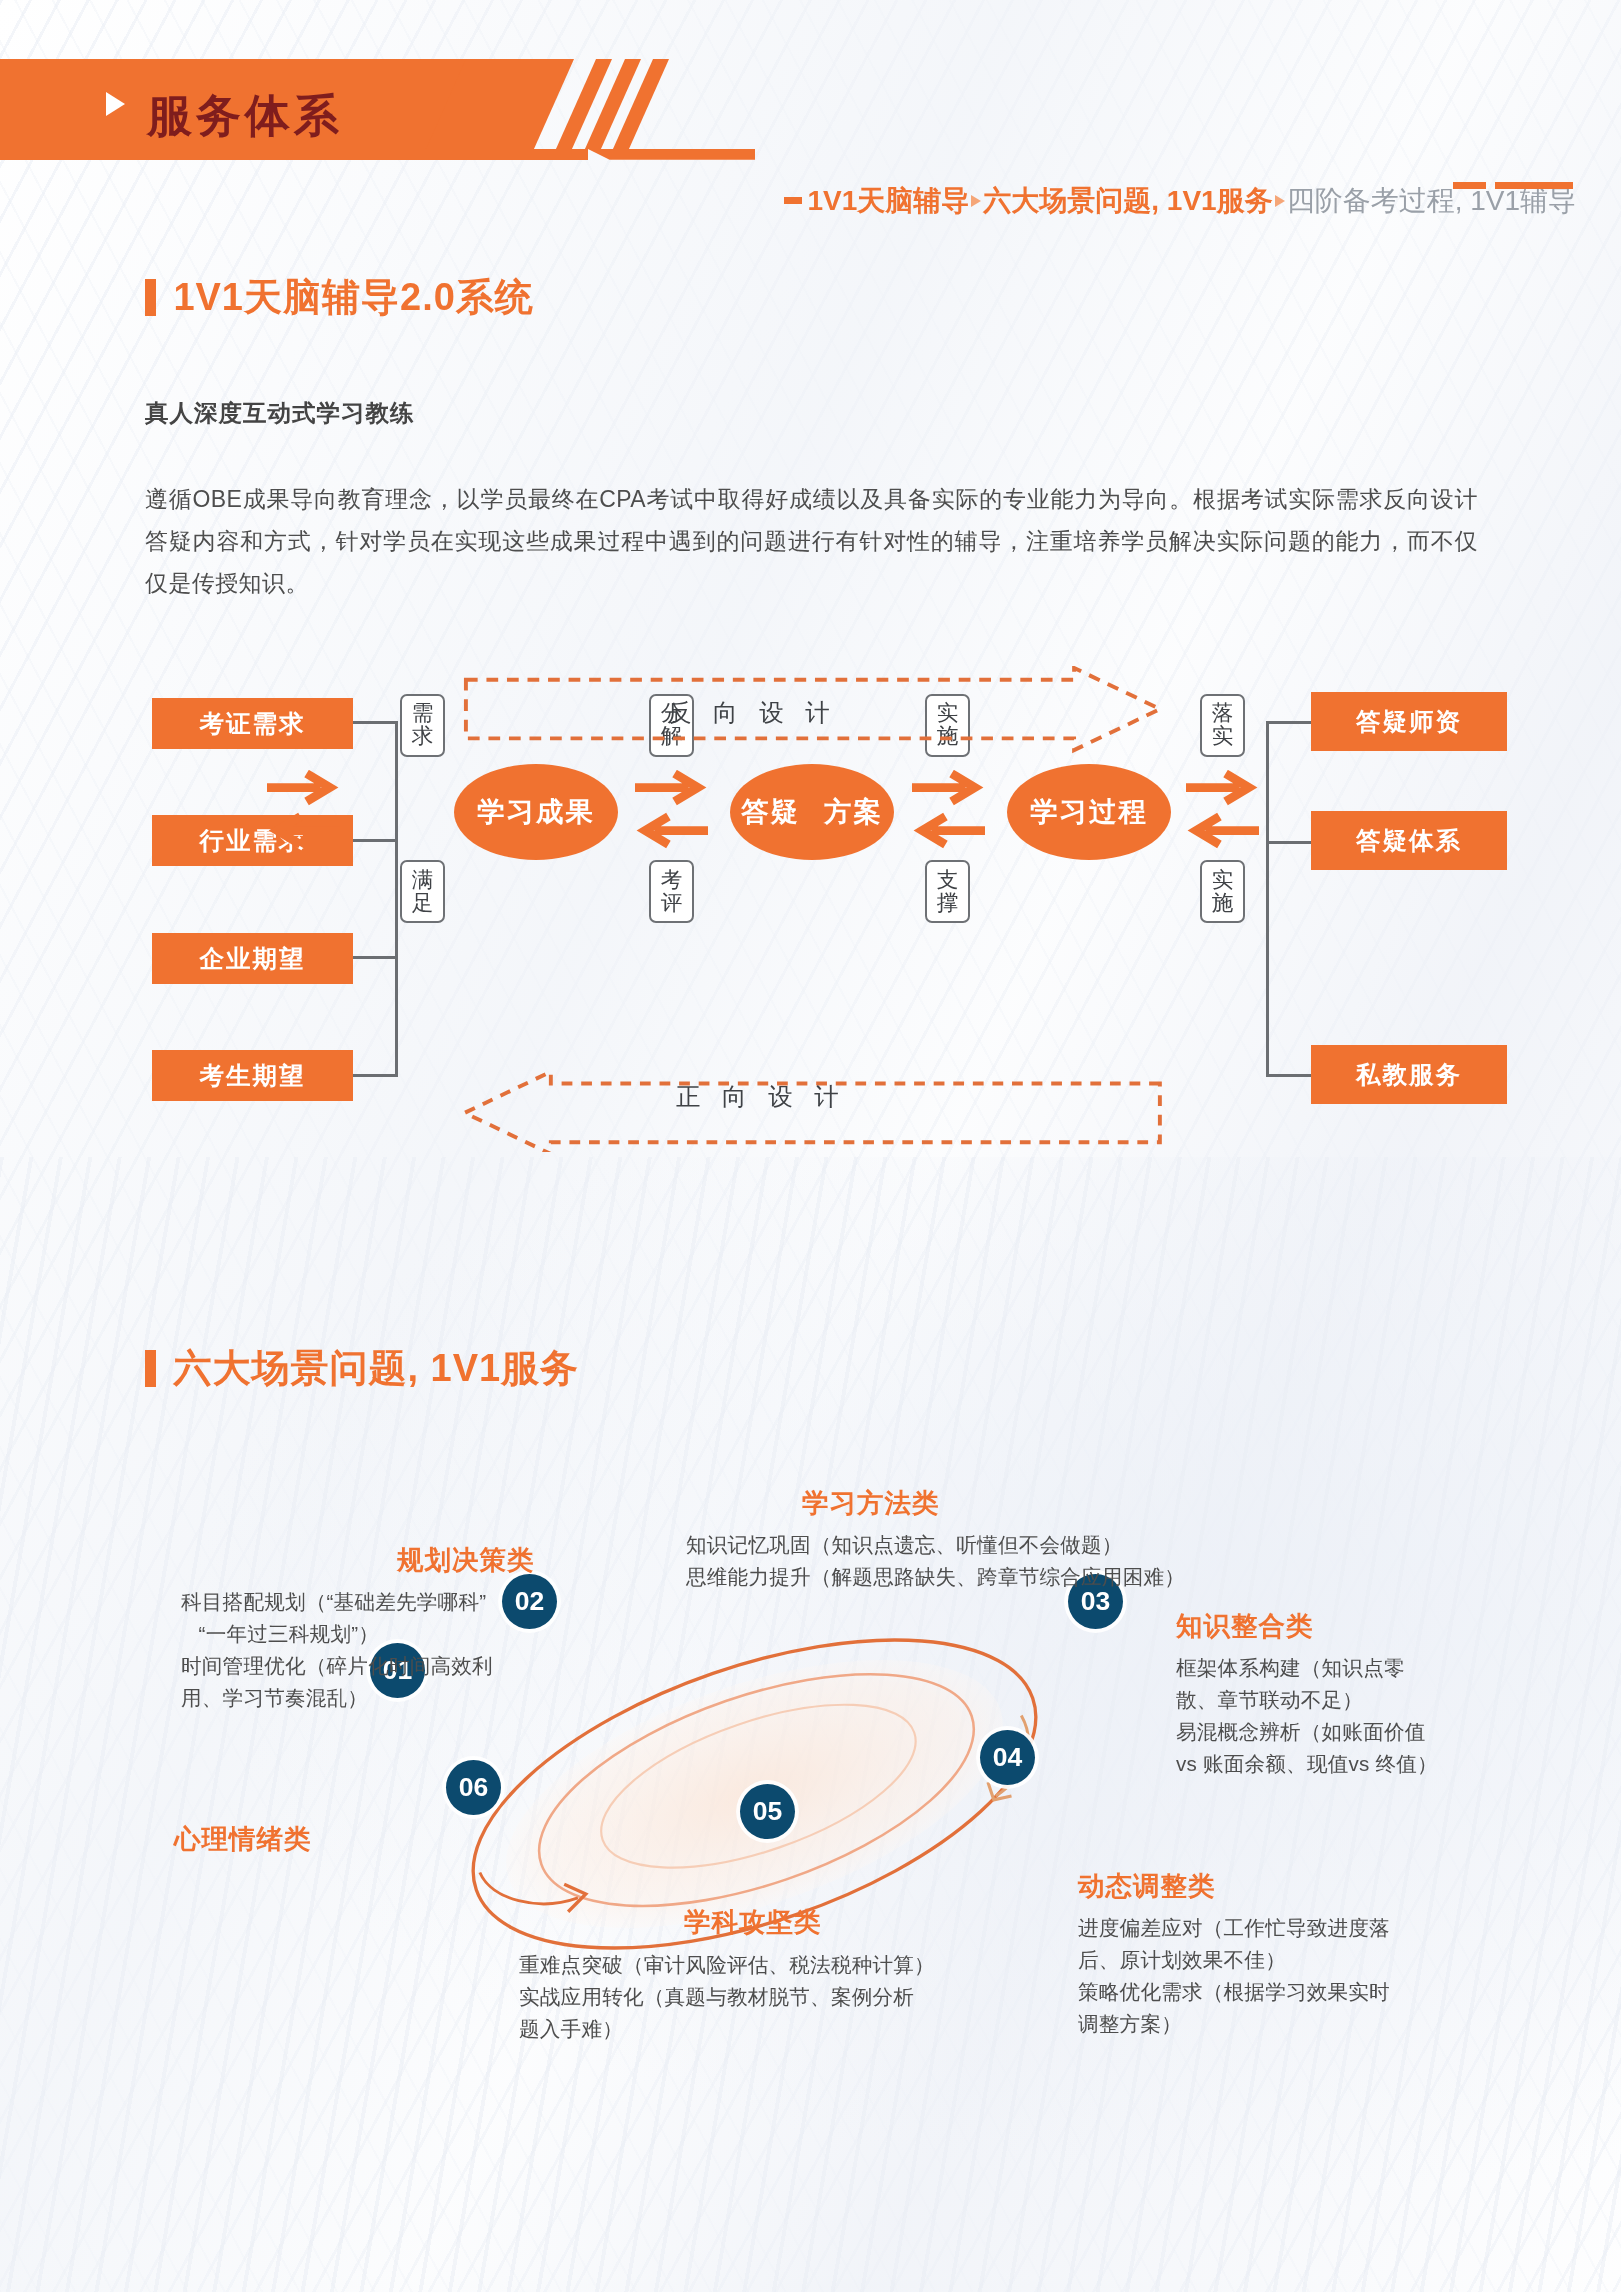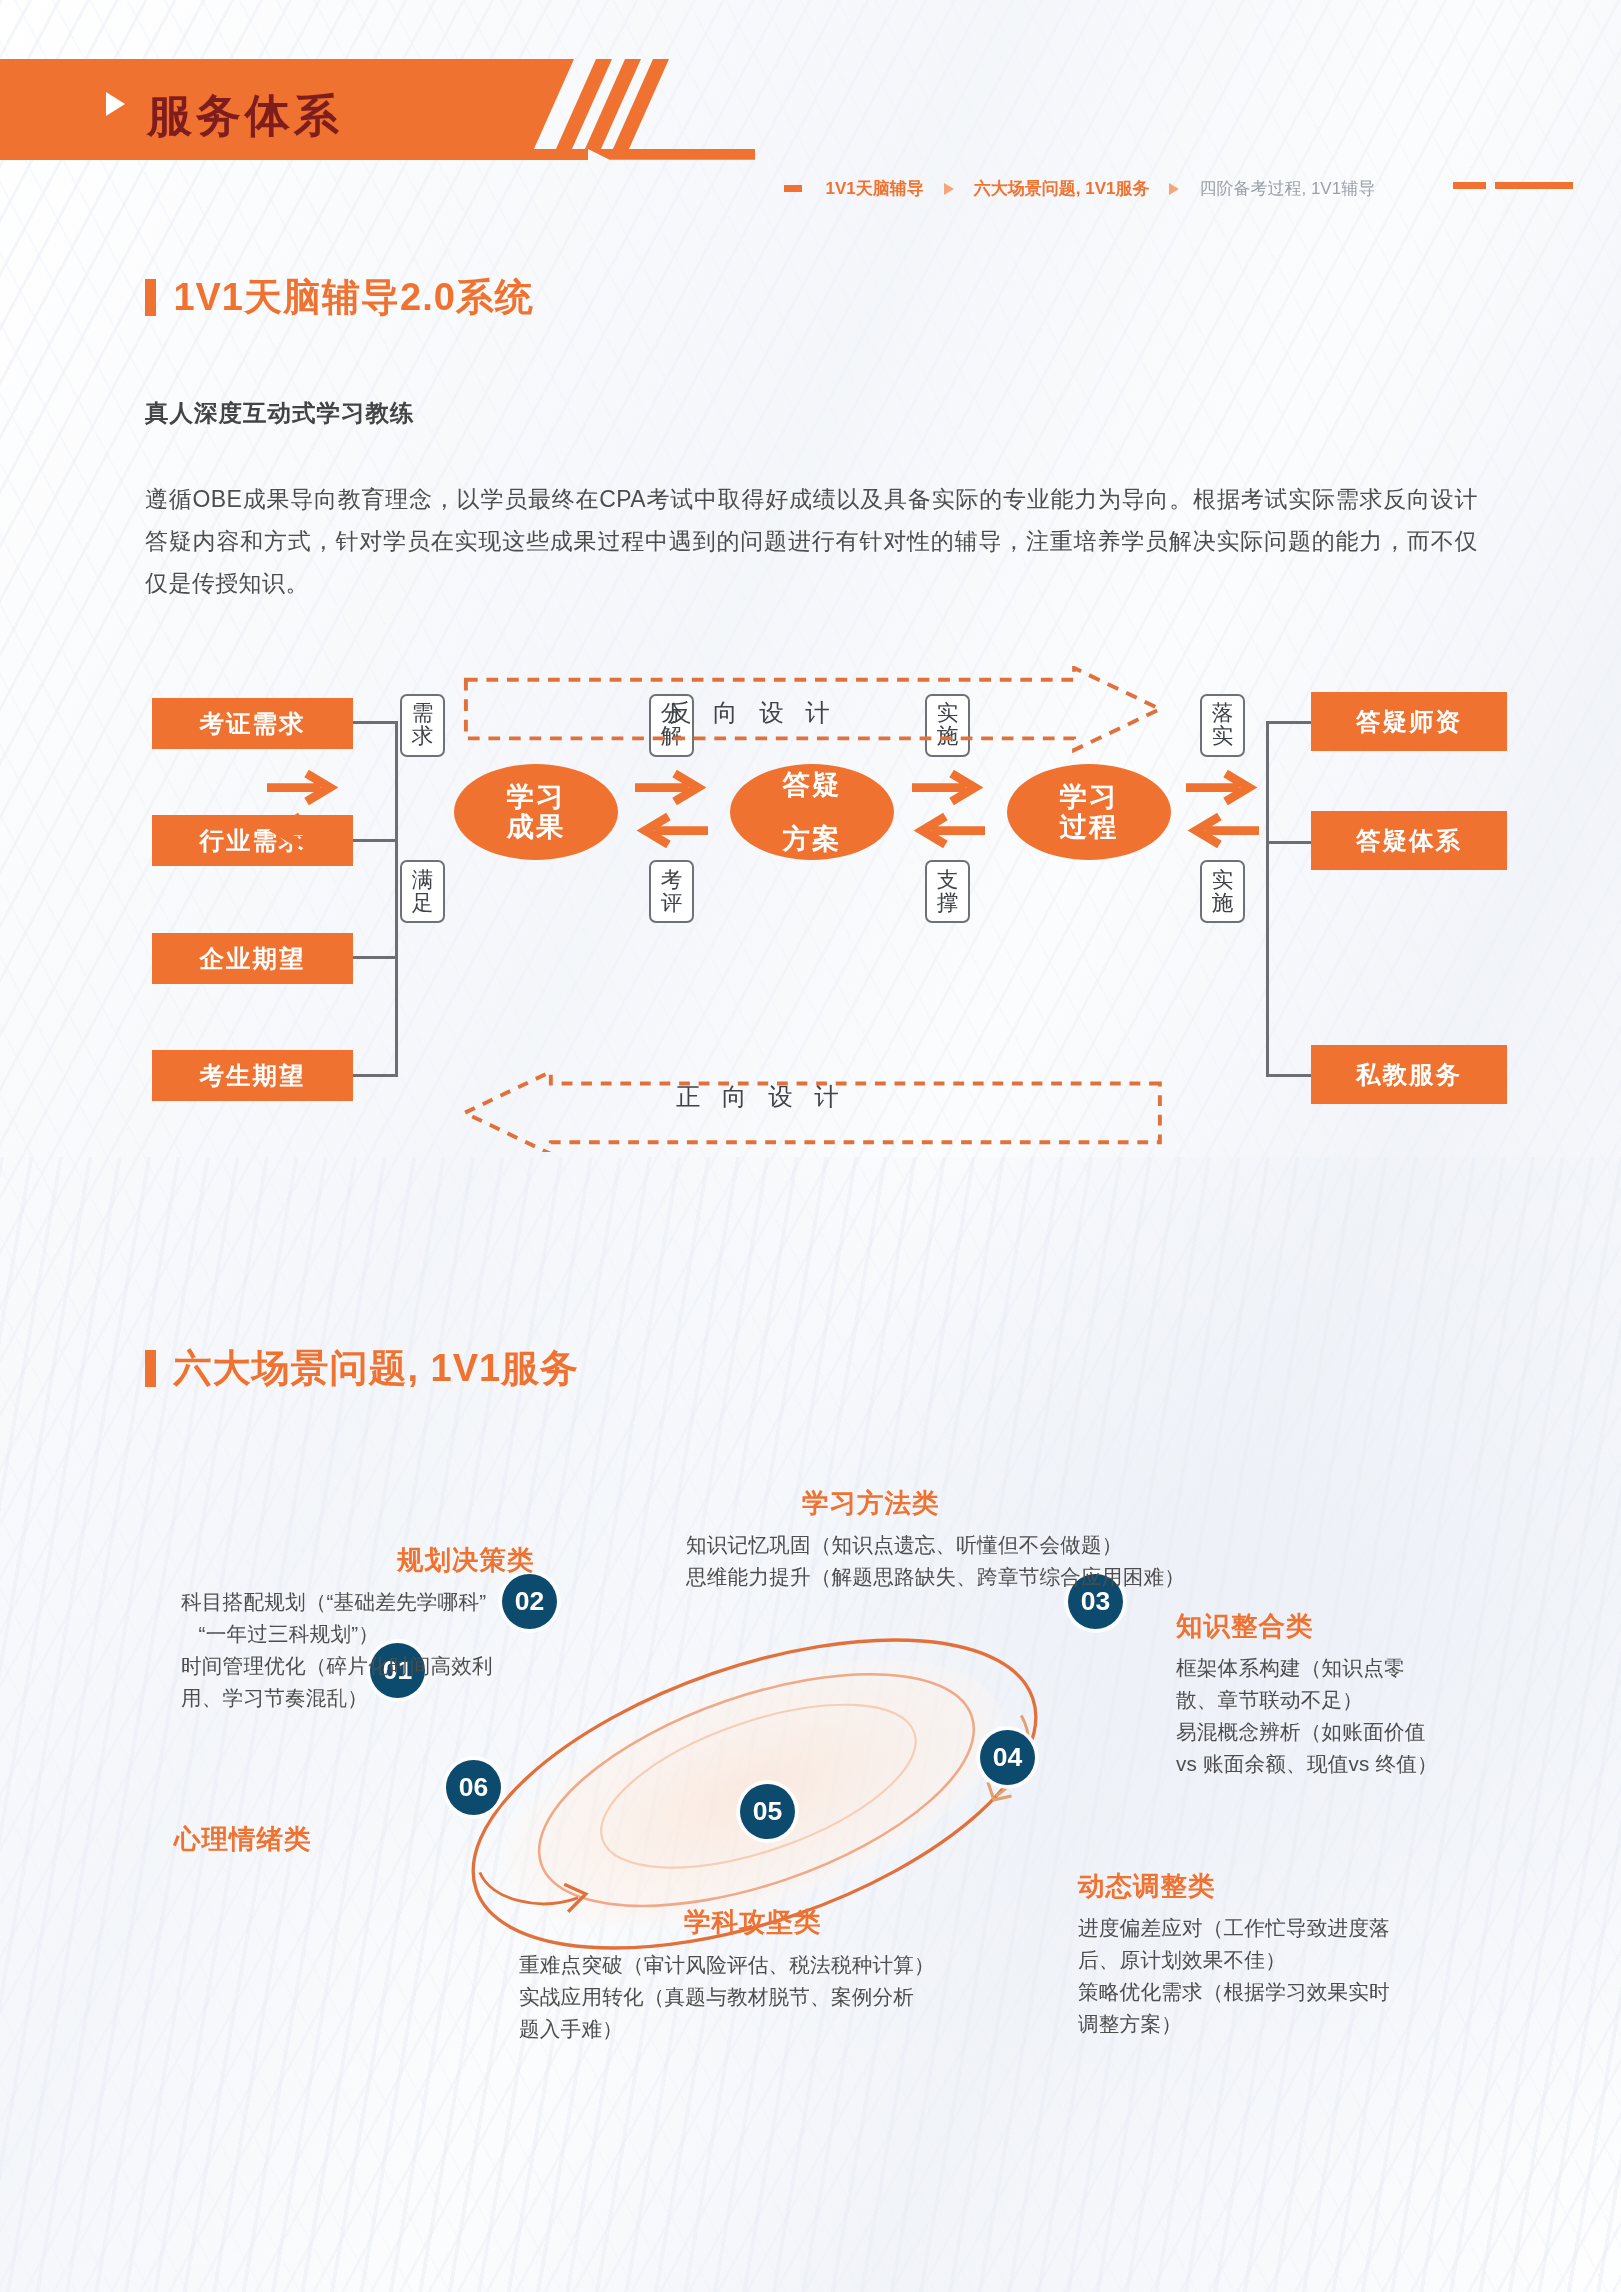--- a/index.html
+++ b/index.html
@@ -49,22 +49,22 @@
   .banner-underline{
     position:absolute;left:0;top:149px;height:10.8px;width:588px;background:#F07230;
   }
   .banner-underline2{
     position:absolute;left:588px;top:149px;height:10.8px;width:167px;background:#F07230;
     clip-path:polygon(0 0,100% 0,100% 100%,21.6px 100%);
   }
 
   
   .breadcrumb{
-    position:absolute;left:784px;top:170px;height:37px;display:flex;align-items:center;gap:20px;
-    white-space:nowrap;font-size:17px;font-weight:bold;
+    position:absolute;left:784px;top:182px;height:37px;display:flex;align-items:center;gap:2px;
+    white-space:nowrap;font-size:28px;font-weight:bold;
   }
   .bc-dash{width:17.6px;height:7.8px;background:#F07230;margin-right:3.9px;}
   .bc-item.active{color:#F07230;}
   .bc-item.muted{color:#9aa0a8;font-weight:normal;}
   .bc-sep{
     width:0;height:0;border-left:10.8px solid #F5A678;border-top:6.9px solid transparent;border-bottom:6.9px solid transparent;
   }
   .bc-tail{position:absolute;left:1453px;top:182px;display:flex;gap:8.8px;align-items:center;}
   .bc-tail i{display:block;width:33px;height:6.9px;background:#F07230;}
   .bc-tail i.long{width:78px;}
@@ -85,21 +85,21 @@
   
   .diagram{position:absolute;left:0;top:676px;width:1621px;height:519px;padding-left:21px;}
   .ob{
     position:absolute;background:#F07230;color:#fff;font-size:24.5px;font-weight:bold;
     display:flex;align-items:center;justify-content:center;letter-spacing:2px;
   }
   .left-box{left:152px;width:201px;height:51px;}
   .right-box{left:1311px;width:196px;height:59px;}
   .ell{
     position:absolute;background:#F07230;color:#fff;border-radius:50%;
-    display:flex;flex-direction:column;align-items:center;justify-content:center;
+    display:flex;flex-direction:row;align-items:center;justify-content:center;
     font-size:27.4px;font-weight:bold;line-height:1.08;letter-spacing:2px;
   }
   .tag{
     position:absolute;border:2px solid #6e7175;border-radius:6.9px;background:#fff;
     width:41px;padding:6.9px 0;color:#3f4246;font-size:21.6px;font-weight:500;
     display:flex;flex-direction:column;align-items:center;line-height:1.05;letter-spacing:0;
   }
   .tag span{display:block;}
   .arrow-pair{position:absolute;width:73px;height:84px;}
   .conn{position:absolute;background:#6b6e72;}

